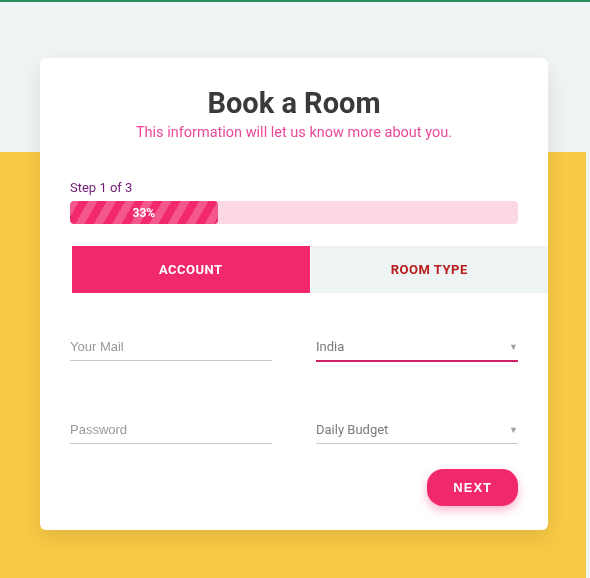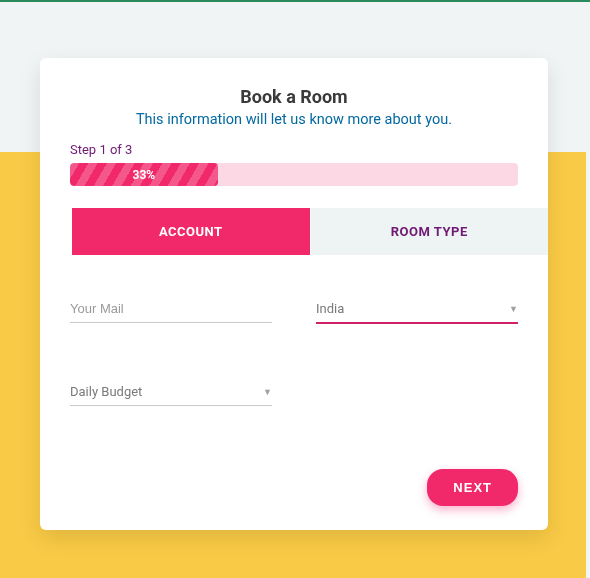--- a/index.html
+++ b/index.html
@@ -28,30 +28,30 @@
       bottom: 48px;
       background: #fff;
       border-radius: 6px;
       box-shadow: 0 8px 22px rgba(0,0,0,0.10);
       padding: 28px 30px 24px;
       display: flex;
       flex-direction: column;
     }
     .title {
       text-align: center;
-      font-size: 18px;
+      font-size: 29px;
       font-weight: 700;
       color: #3a3a3a;
       margin-bottom: 4px;
     }
     .subtitle {
       text-align: center;
       font-size: 14.5px;
-      color: #0369a1;
-      margin-bottom: 14px;
+      color: #ec4899;
+      margin-bottom: 39px;
     }
     .step-label {
       font-size: 13px;
       color: #701a75;
       margin-bottom: 6px;
     }
     .progress-track {
       width: 100%;
       height: 23px;
       background: #fbd8e4;
@@ -78,21 +78,21 @@
     }
     .tabs { display: flex; margin: 0 -30px; padding-left: 32px; }
     .tab {
       flex: 1;
       padding: 16px 0;
       text-align: center;
       font-size: 13px;
       font-weight: 700;
       letter-spacing: 0.5px;
       background: #eef3f4;
-      color: #701a75;
+      color: #b91c1c;
       cursor: pointer;
     }
     .tab.active { background: #f1286a; color: #fff; }
     .tab + .tab { border-left: 1px solid #fff; }
     .form-grid {
       display: grid;
       grid-template-columns: 1fr 1fr;
       column-gap: 44px;
       row-gap: 54px;
       margin-top: 40px;
@@ -170,20 +170,23 @@
     <div class="field">
       <input type="text" placeholder="Your Mail" style="">
     </div>
     <div class="field active">
       <div class="select">
         <span>India</span>
         <span class="caret">▼</span>
       </div>
     </div>
     <div class="field">
+      <input type="password" placeholder="Password" style="">
+    </div>
+    <div class="field">
       <div class="select">
         <span>Daily Budget</span>
         <span class="caret">▼</span>
       </div>
     </div>
   </div>
 
   <div class="footer">
     <button class="next-btn">NEXT</button>
   </div>

